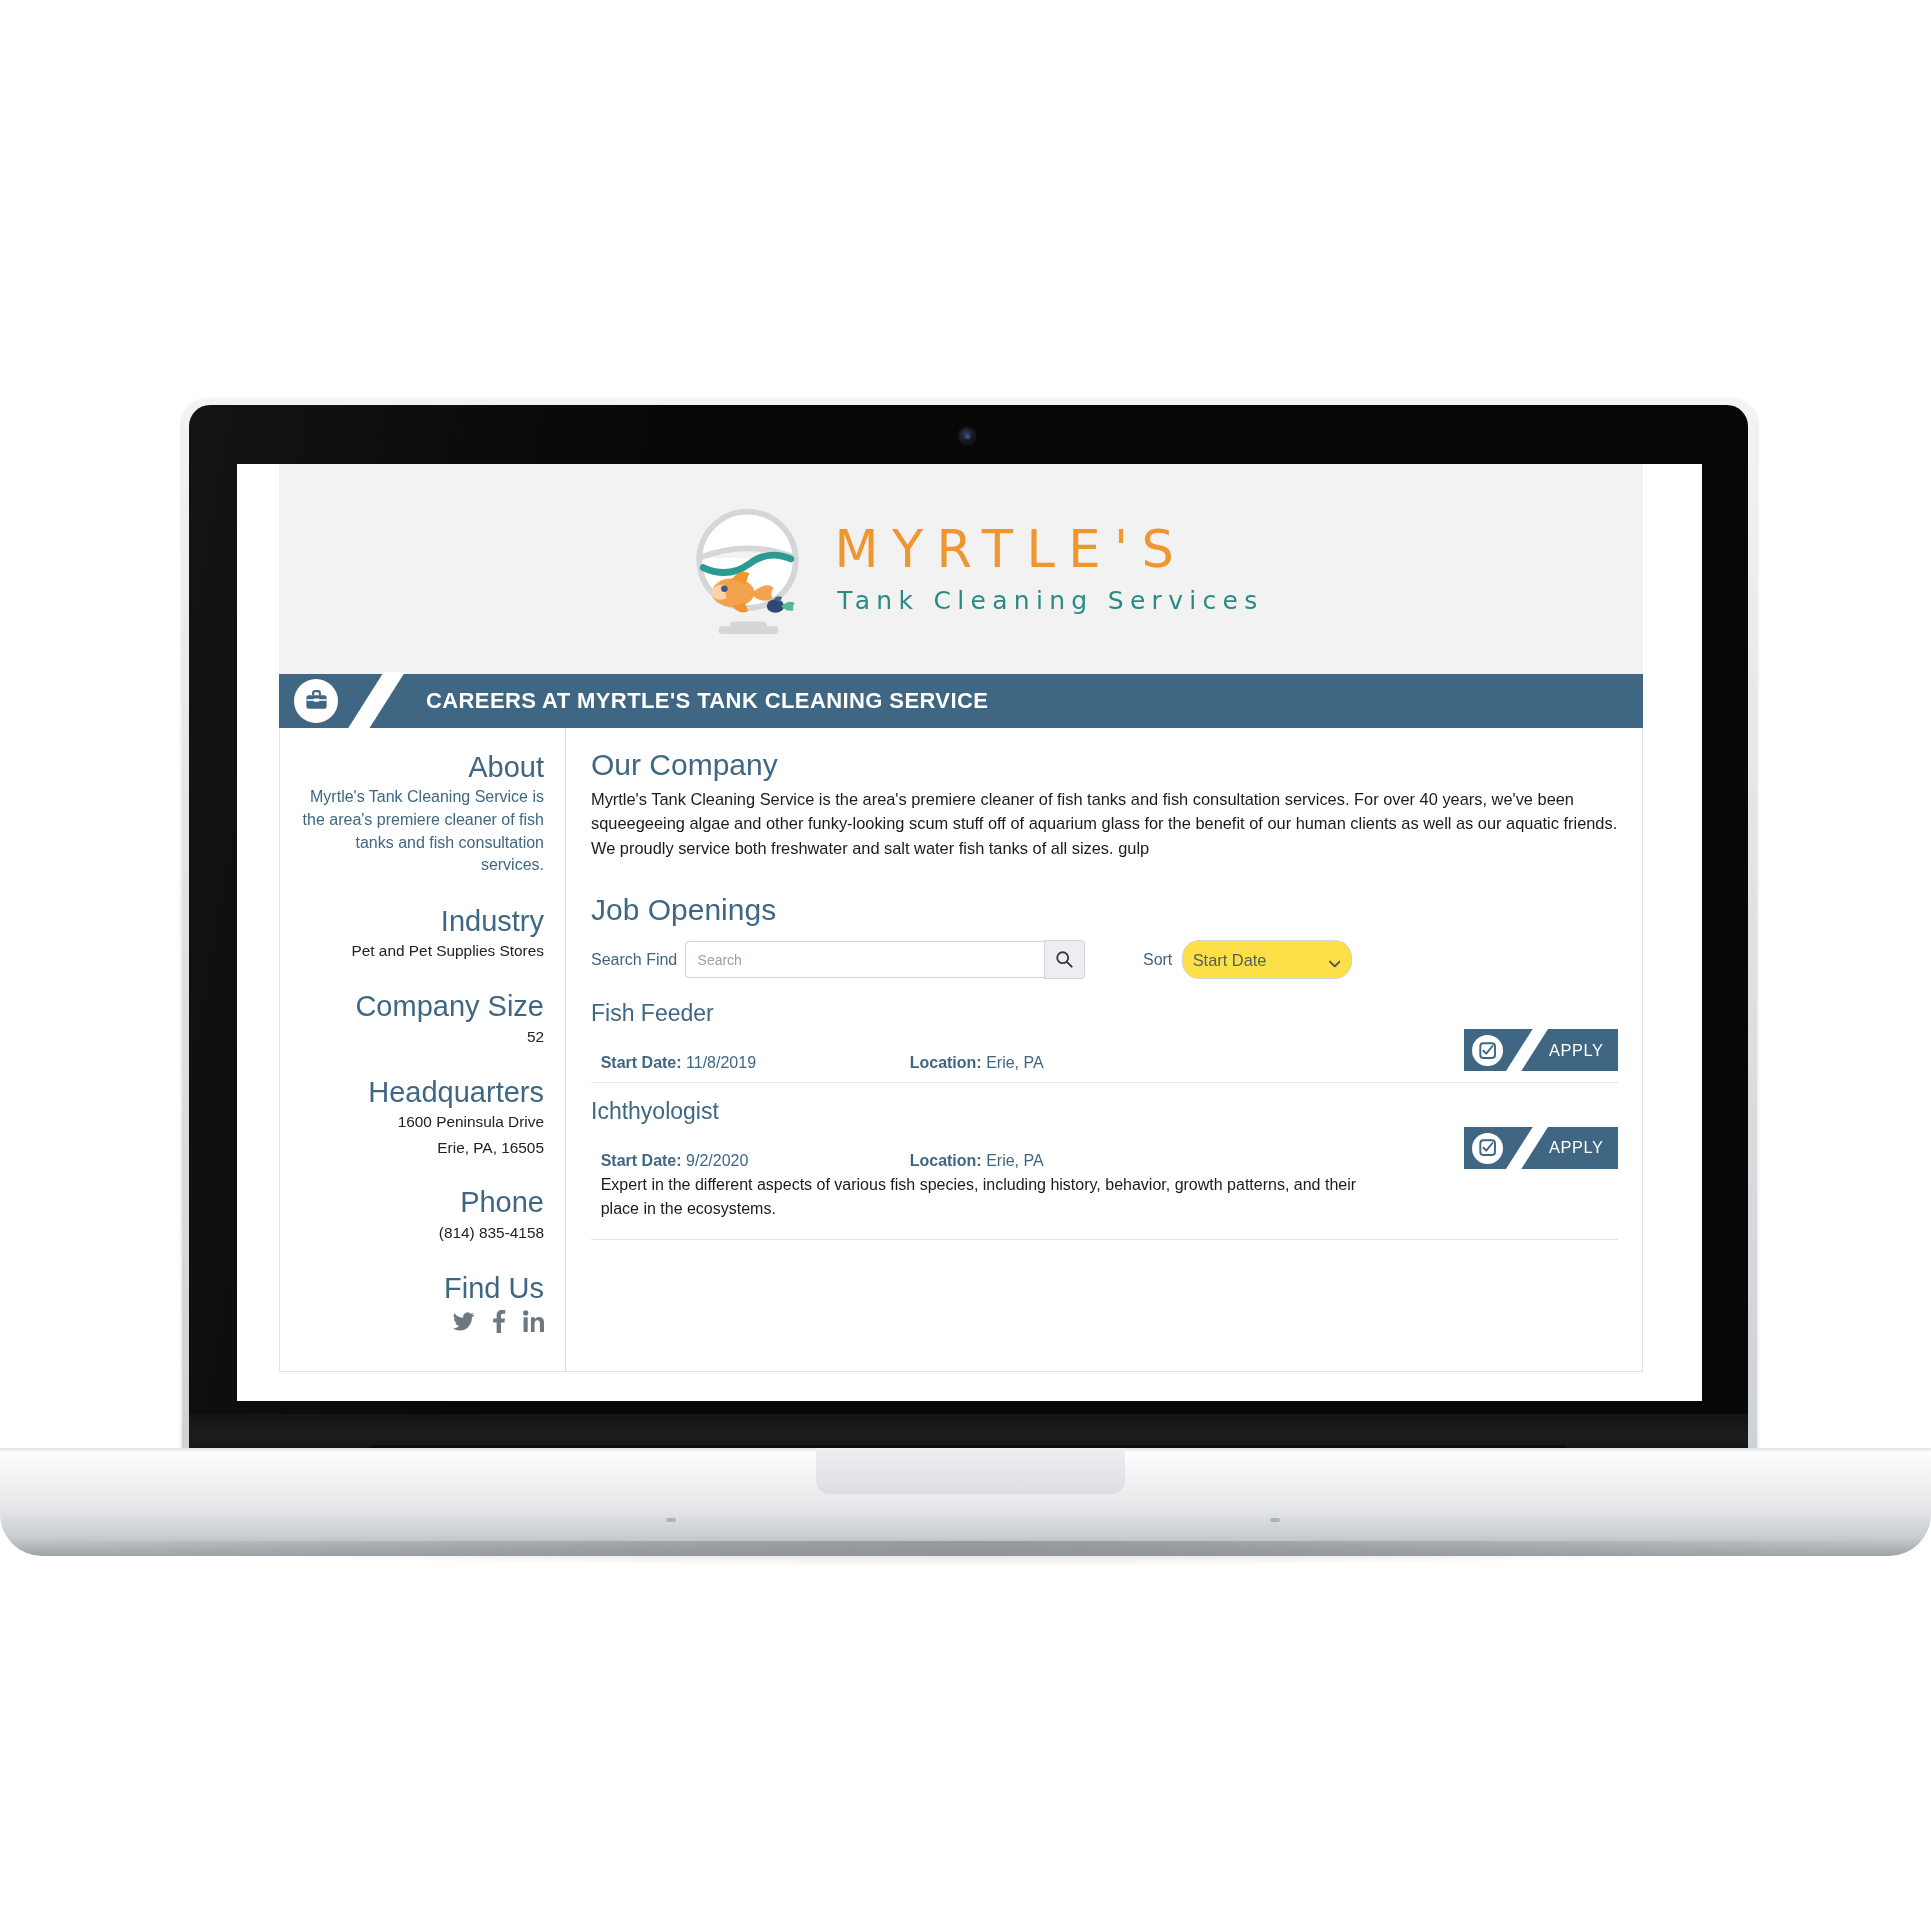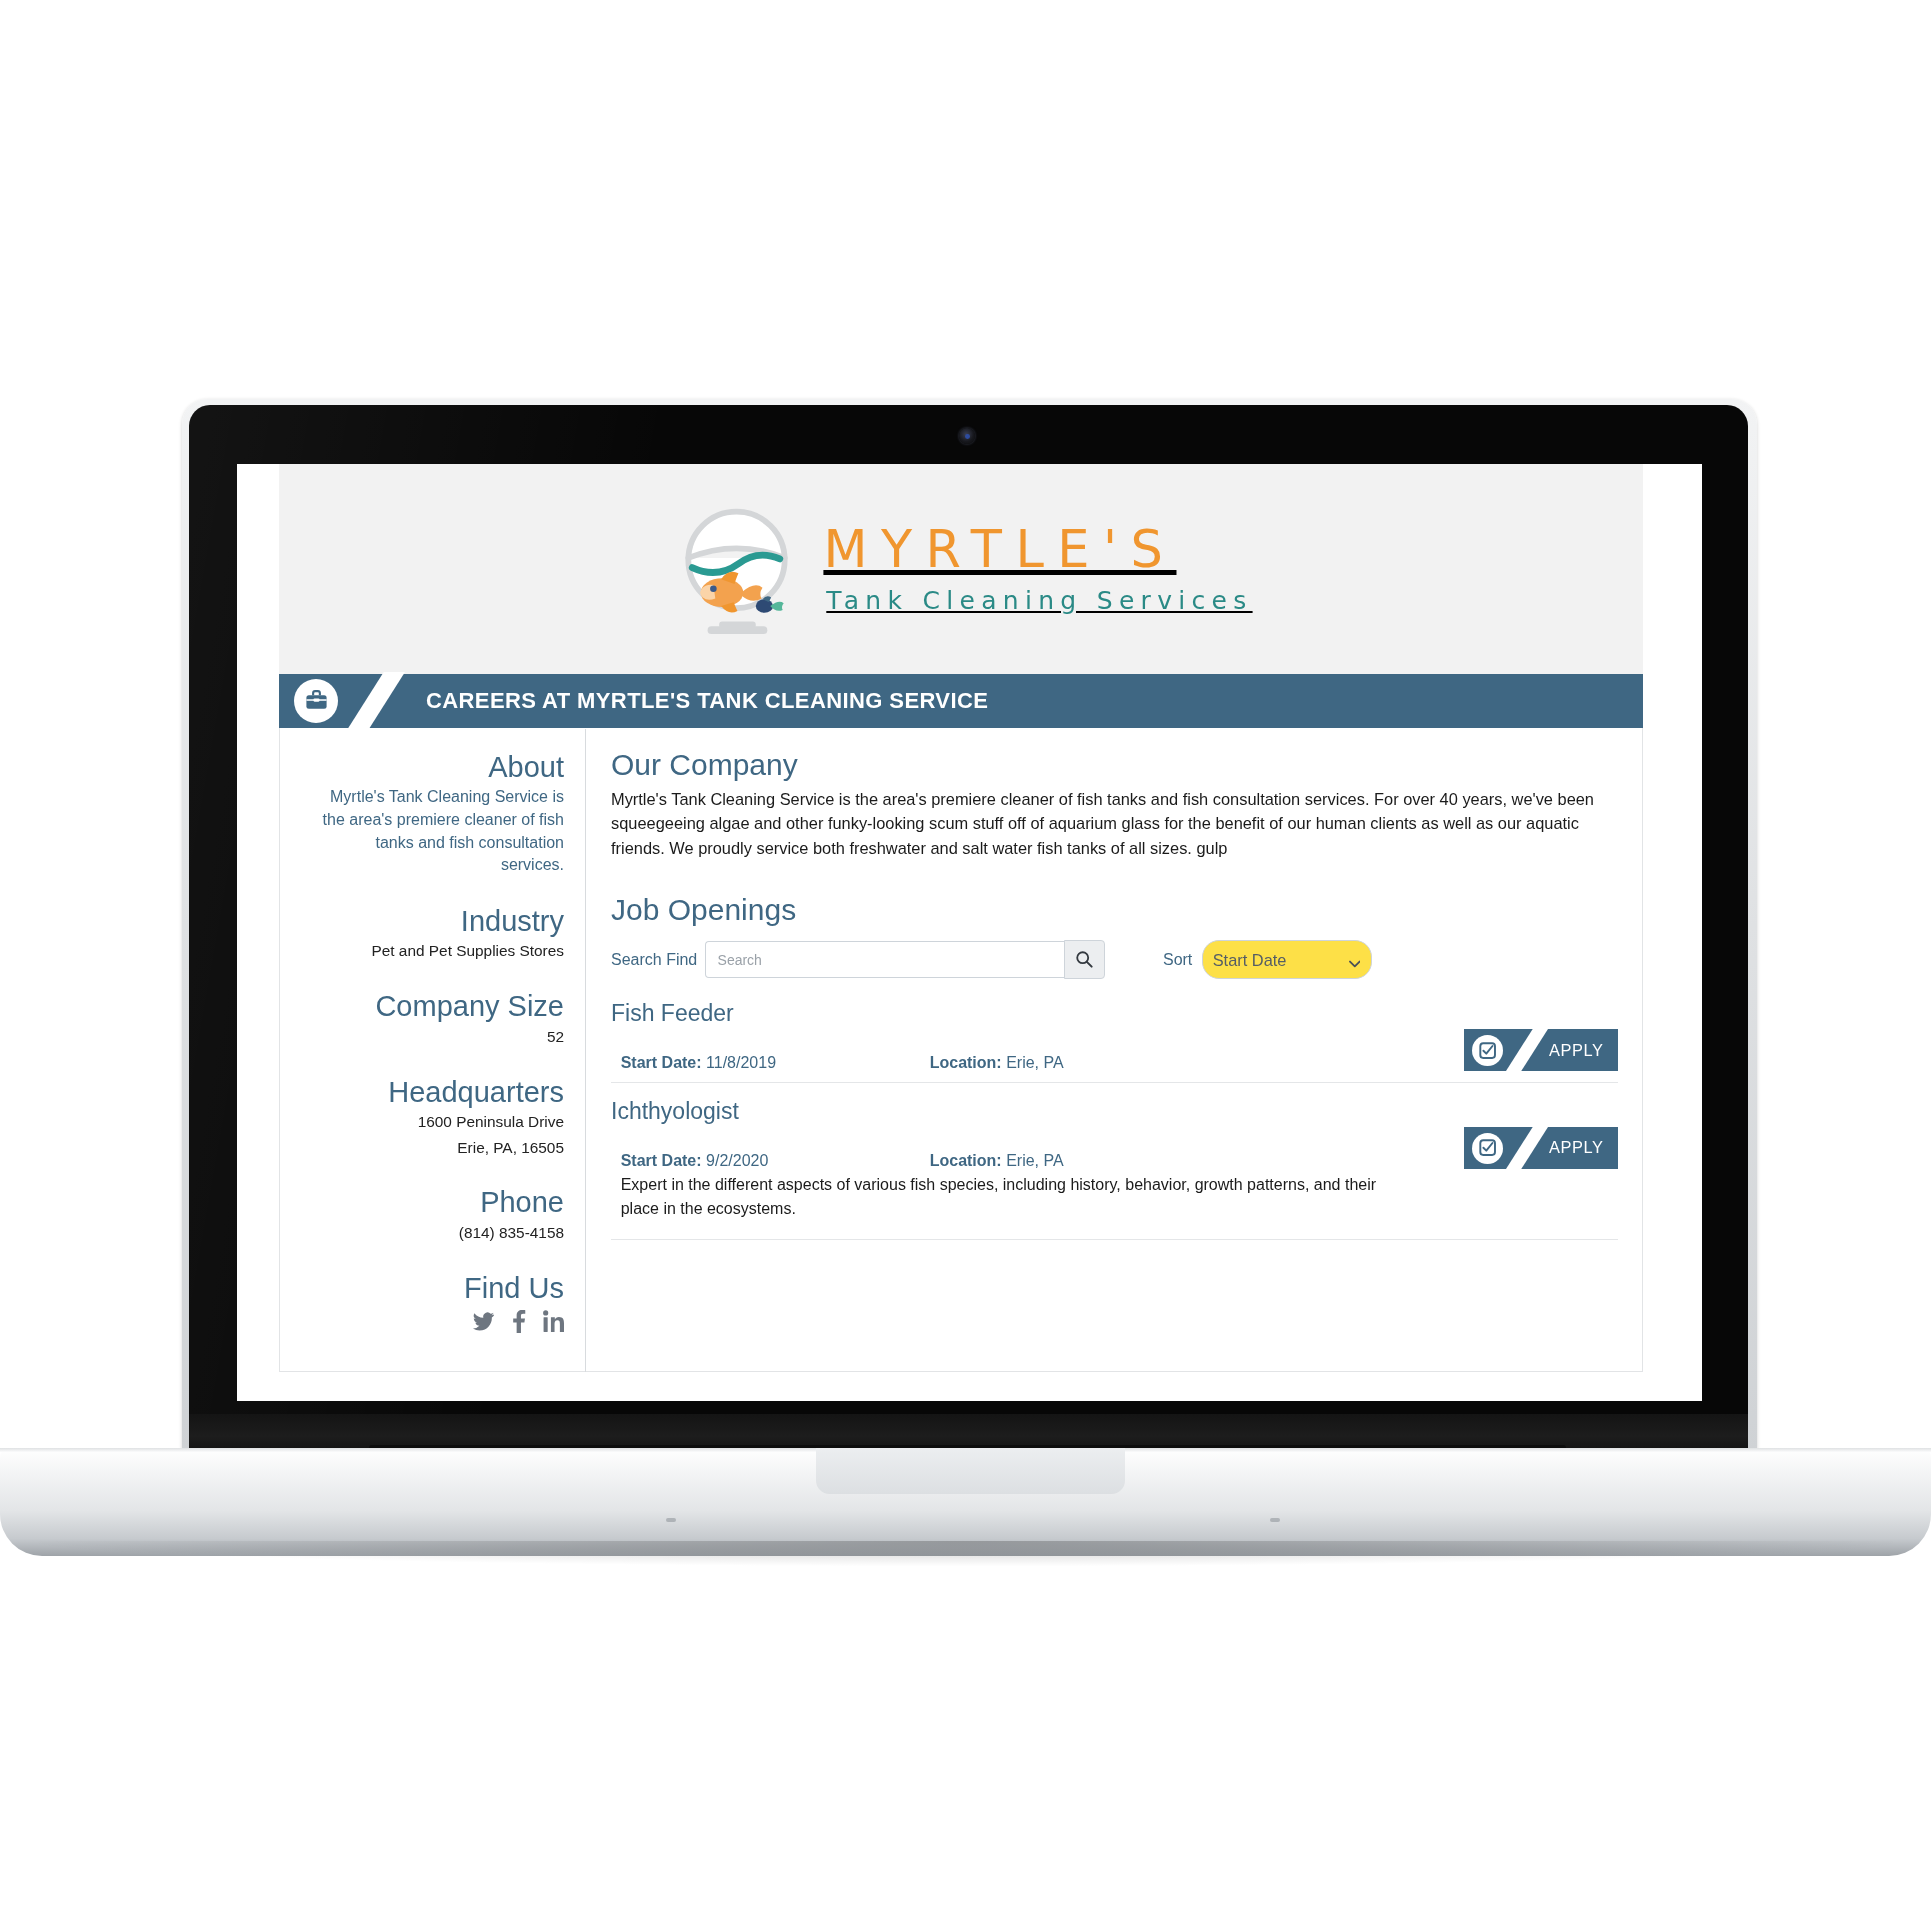--- a/index.html
+++ b/index.html
@@ -74,22 +74,22 @@
   .page{position:absolute;left:0;top:0;width:1465px;height:937px;background:#ffffff;}
   .page-inner{
     position:absolute;left:42px;top:0px;width:1364px;height:908px;
     background:#ffffff;border:1px solid #e2e4e6;border-top:none;box-sizing:border-box;
   }
   .logo-band{
     position:absolute;left:42px;top:0;width:1364px;height:210px;
     background:#f2f2f2;box-sizing:border-box;
   }
   .logo-wrap{
-    position:absolute;left:1px;top:0;width:1364px;height:210px;
-    display:flex;align-items:center;justify-content:center;gap:21px;text-decoration:underline;
+    position:absolute;left:12px;top:0;width:1364px;height:210px;
+    display:flex;align-items:center;justify-content:center;gap:21px;
   }
   .bowl{position:relative;width:131px;height:131px;flex:0 0 auto;}
   .logo-text{display:flex;flex-direction:column;align-items:flex-start;}
   .logo-main{
     font-family:"DejaVu Sans",sans-serif;
     font-size:51px;letter-spacing:13.5px;color:#f0962f;font-weight:400;
     line-height:1.05;
   }
   .logo-sub{
     font-family:"DejaVu Sans",sans-serif;
@@ -109,21 +109,21 @@
   .careers-slash{
     position:absolute;left:68px;top:-1.9px;width:58px;height:58px;overflow:hidden;
   }
   .careers-title{
     position:absolute;left:147px;top:0;height:54px;display:flex;align-items:center;
     color:#ffffff;font-size:22px;letter-spacing:0.4px;font-weight:700;
     font-family:"Liberation Sans",sans-serif;
   }
 
   
-  .body-row{position:absolute;left:42px;top:265px;width:1364px;height:643px;display:flex;box-sizing:border-box;padding-left:20px;}
+  .body-row{position:absolute;left:42px;top:265px;width:1364px;height:643px;display:flex;box-sizing:border-box;}
   .sidebar{
     width:287px;flex:0 0 287px;padding:21px 21px 0 17.4px;box-sizing:border-box;
     text-align:right;border-right:1px solid #d8dbde;
   }
   .side-h{
     color:#3f6783;font-size:29px;font-weight:400;line-height:1.05;margin:0 0 3.9px 0;
   }
   .side-h.first{margin-top:1.9px;}
   .side-blue-txt{
     color:#3f6783;font-size:16px;line-height:1.42;margin:0 0 29px 0;

